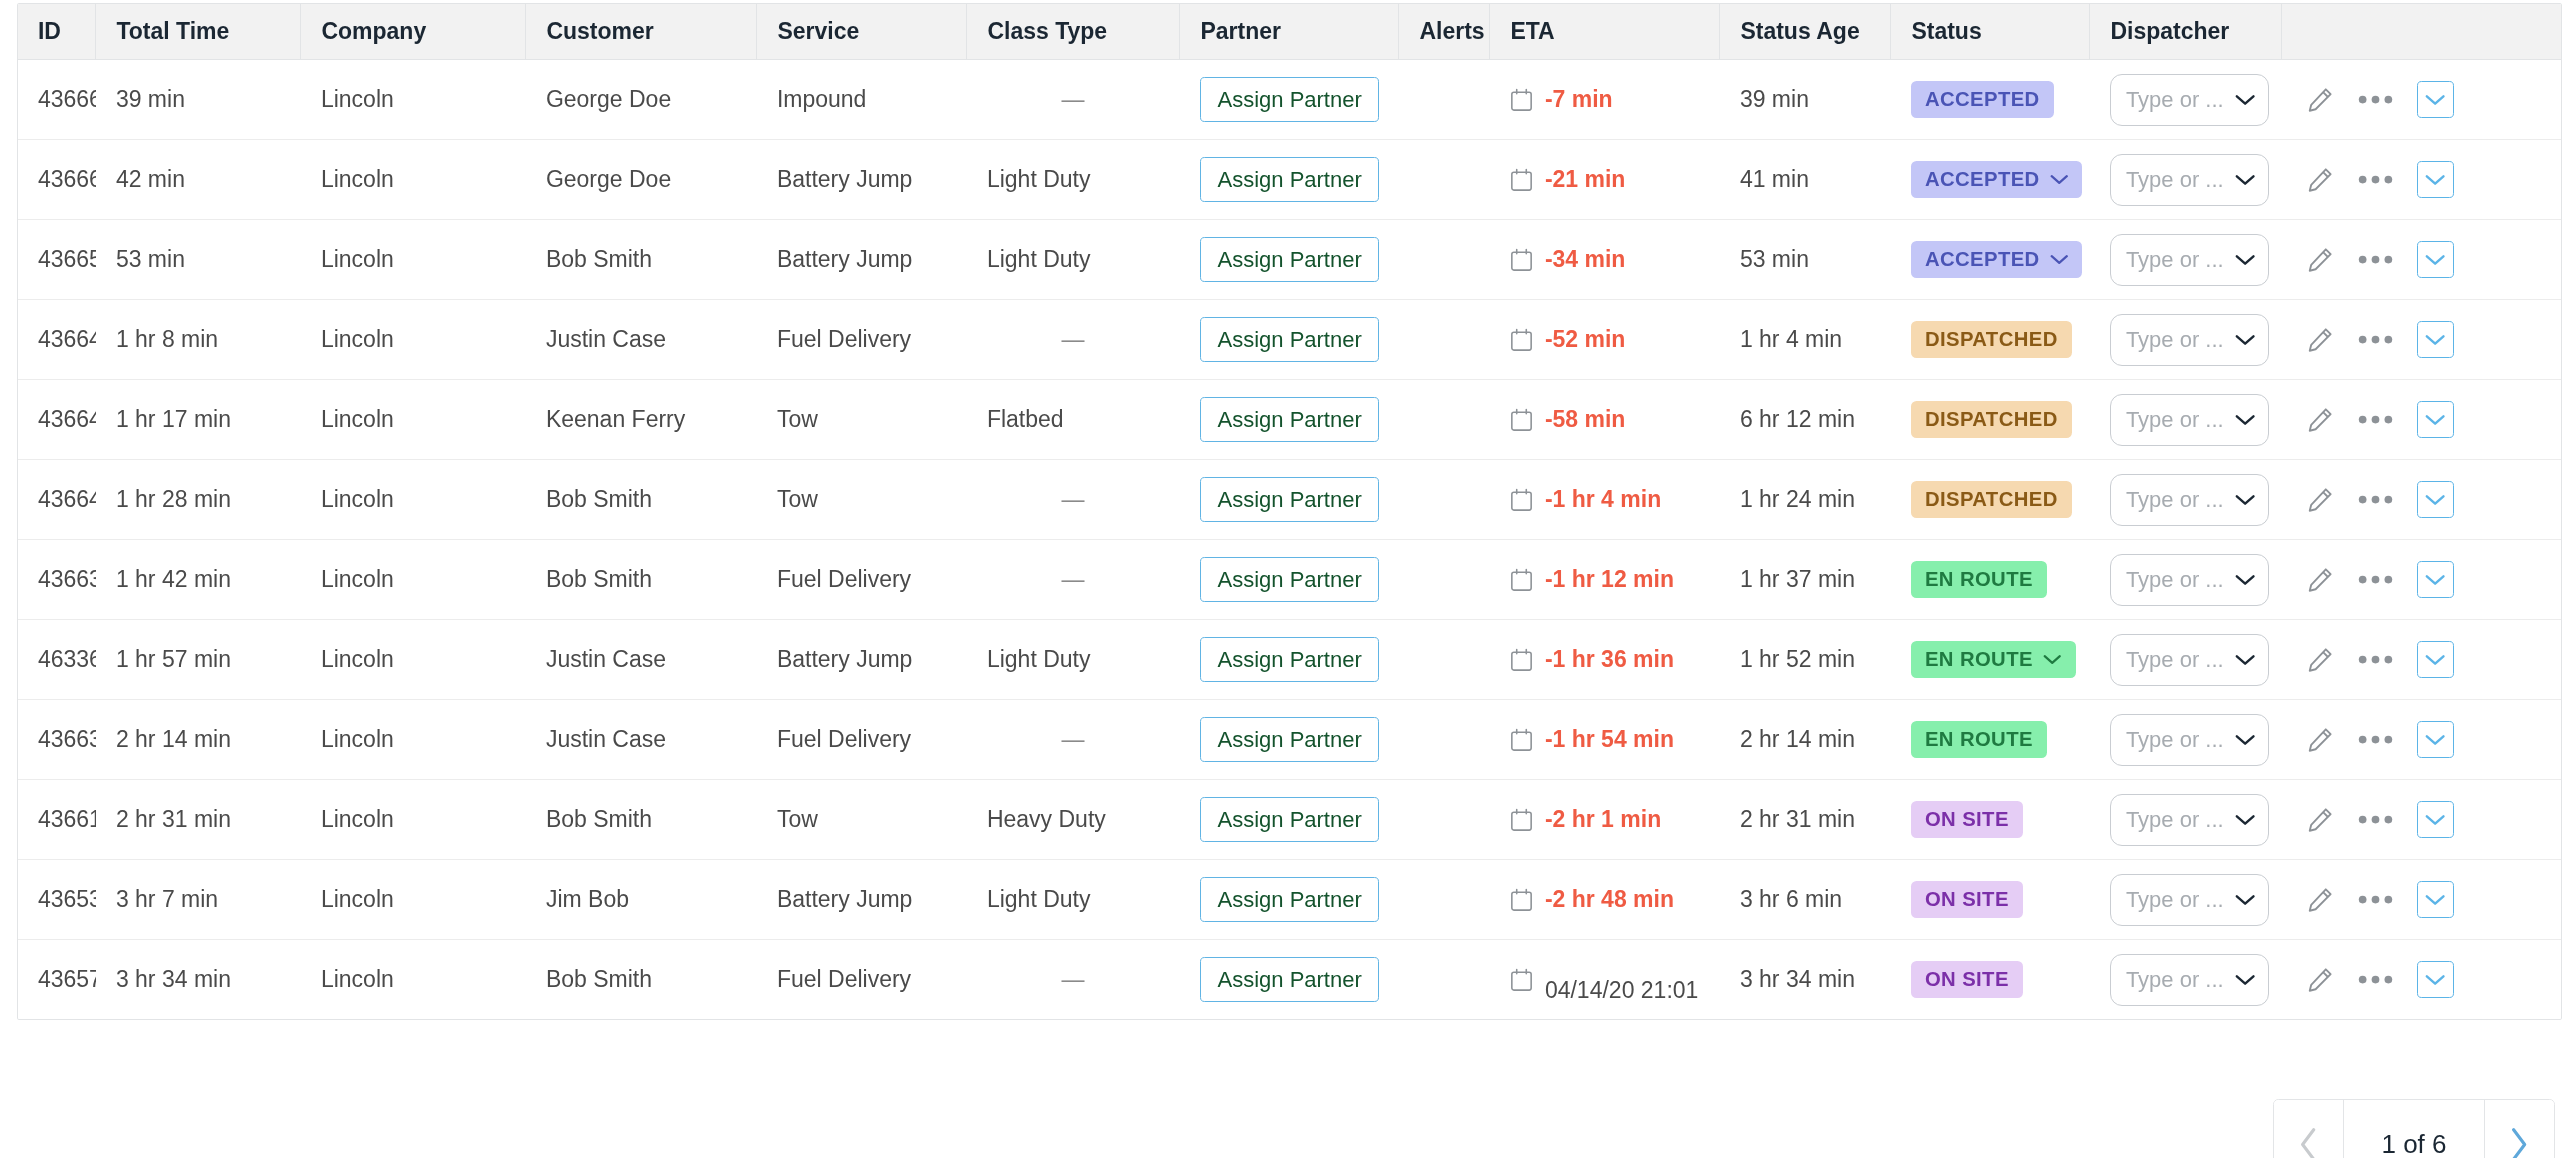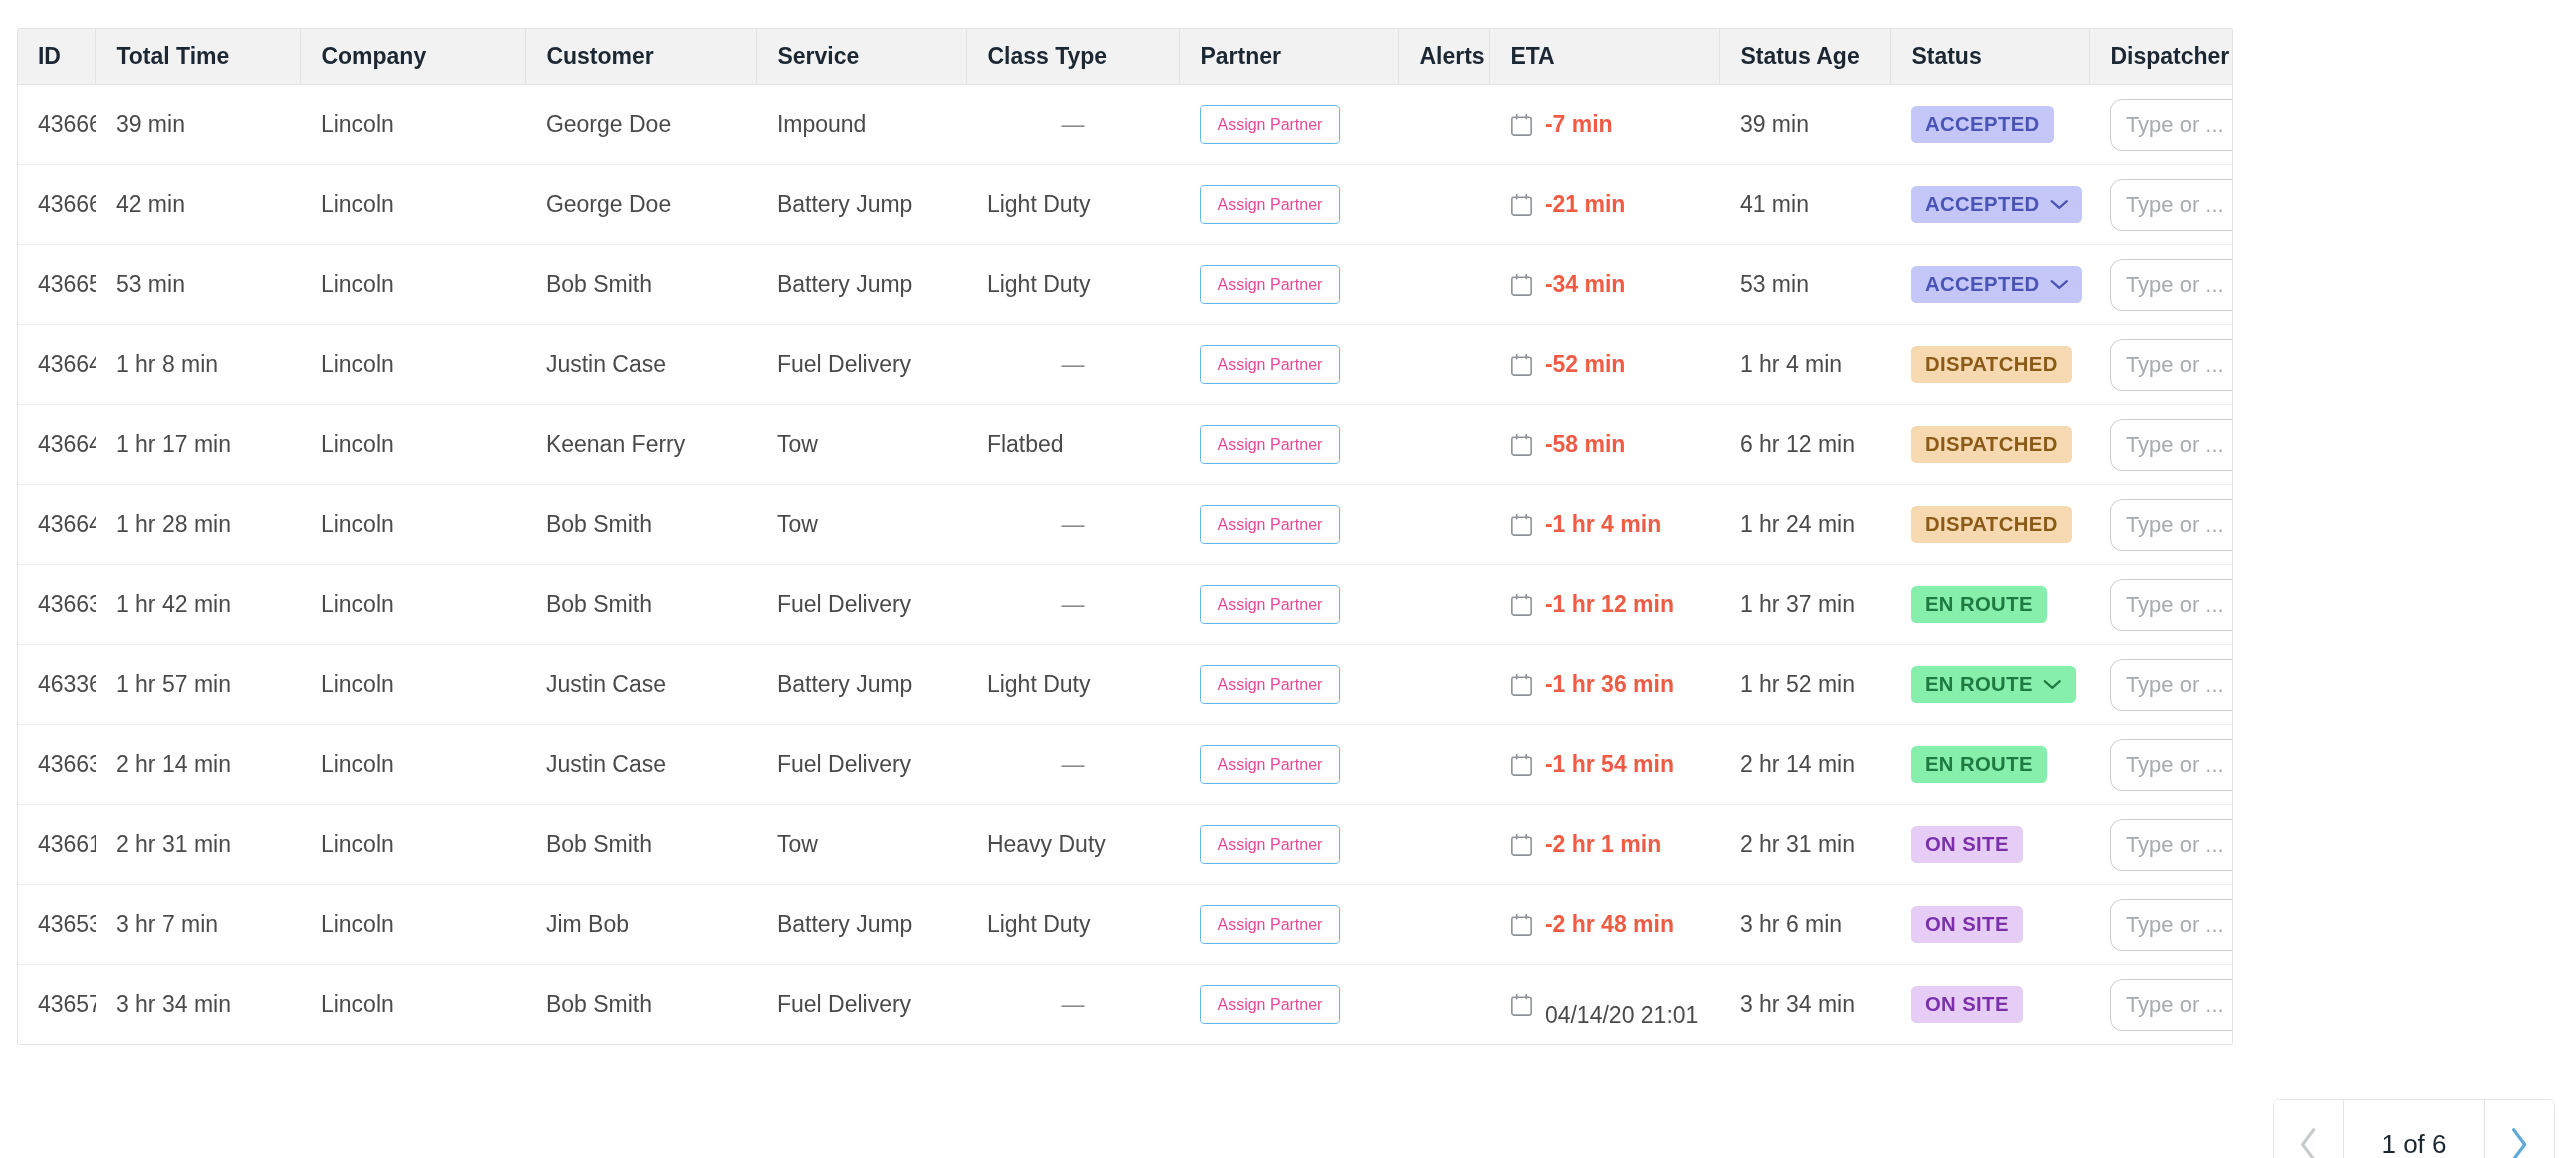--- a/index.html
+++ b/index.html
@@ -16,22 +16,22 @@
     width: 2576px;
     height: 1159px;
     position: relative;
     background: #ffffff;
   }
 
   
   .table-wrap {
     position: absolute;
     left: 16.6px;
-    top: 28px;
-    width: 2216px;
+    top: 3px;
+    width: 2545px;
     border: 0.9px solid #e2e4e6;
     border-radius: 1.8px;
     background: #ffffff;
     overflow: hidden;
   }
 
   table.grid {
     width: 100%;
     border-collapse: collapse;
     table-layout: fixed;
@@ -69,22 +69,22 @@
 
   .c-id       { color: #4a4a4a; }
   .c-dash     { text-align: center; color: #8a8a8a; }
 
   
   .assign-btn {
     display: inline-block;
     border: 0.9px solid #61b4e4;
     border-radius: 4.6px;
     background: #ffffff;
-    color: #ec4899;
-    font-size: 16px;
+    color: #14532d;
+    font-size: 22px;
     font-family: "Liberation Sans", sans-serif;
     padding: 10.2px 16.6px;
     line-height: 1;
     cursor: pointer;
     white-space: nowrap;
   }
 
   
   .eta-cell { display: flex; align-items: center; gap: 12px; height: 79px; }
   .cal-icon { width: 23px; height: 24px; flex: 0 0 auto; display:block; }

